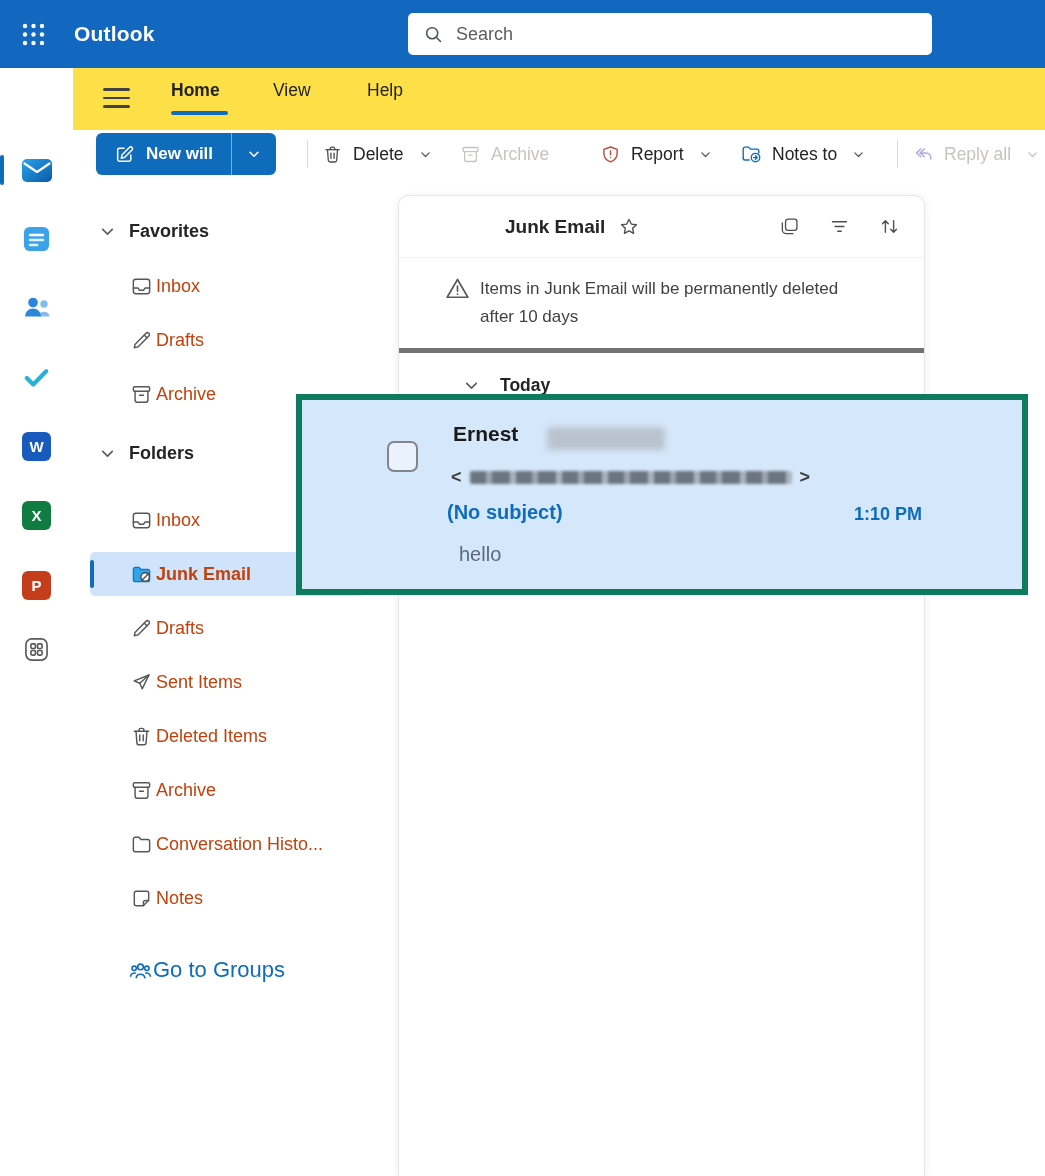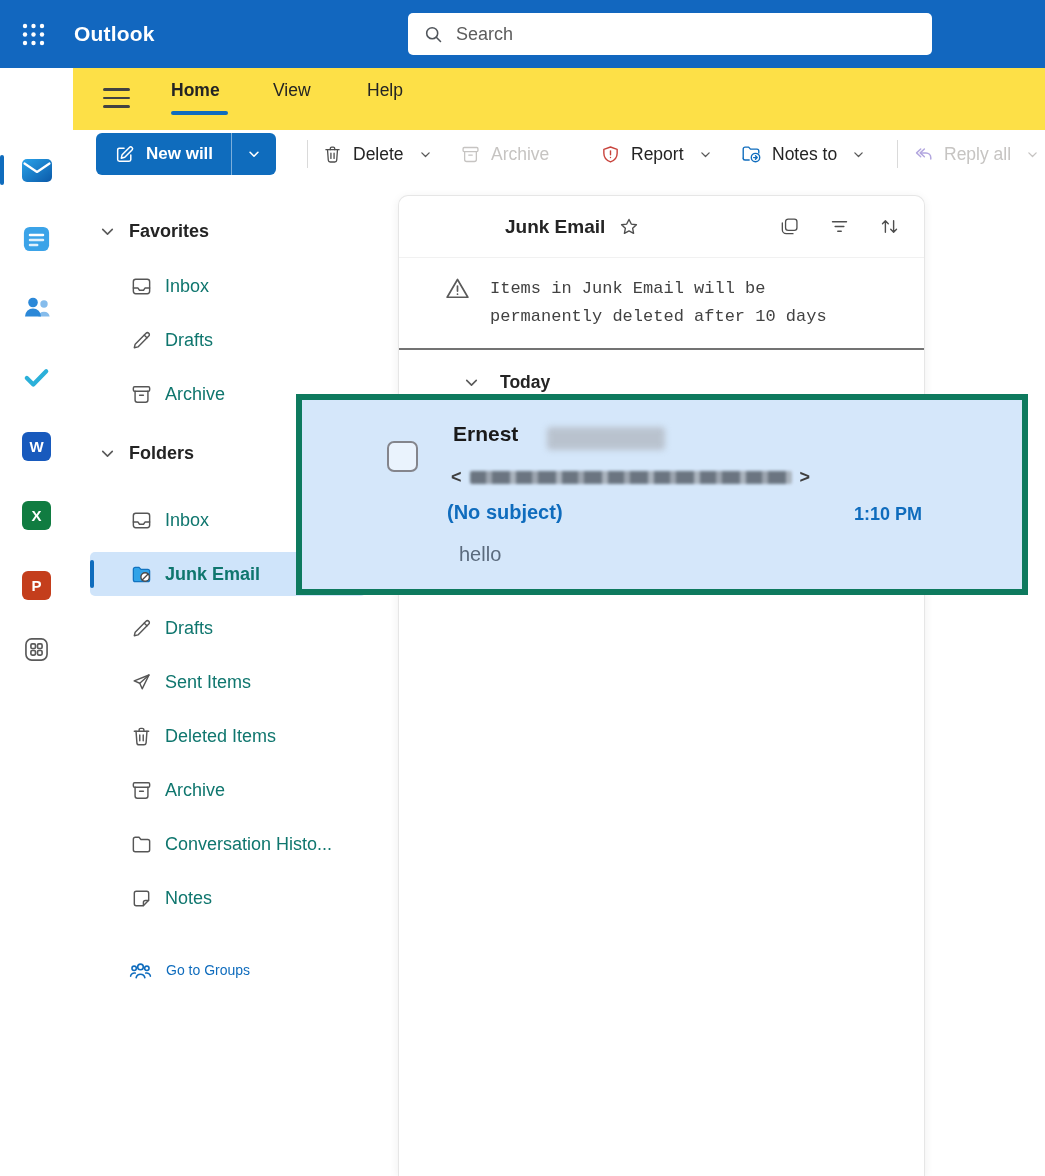--- a/index.html
+++ b/index.html
@@ -36,33 +36,33 @@
   .nm-main { display:flex; align-items:center; gap:11px; padding:0 18px; font-size:17px; font-weight:600; }
   .nm-split { width:45px; display:flex; align-items:center; justify-content:center; border-left:1px solid rgba(255,255,255,.45); }
   .tool-btn { position:absolute; top:6px; height:36px; display:flex; align-items:center; gap:10px; font-size:17.5px; color:#242424; cursor:pointer; }
   .tool-btn .chev { margin-left:5px; display:flex; }
   .tool-btn.disabled { color:#C6C4C2; cursor:default; }
   .tb-sep { position:absolute; top:10px; width:1px; height:28px; background:#DADADA; }
 
   
   .folder-pane { position:absolute; left:73px; top:190px; width:325px; bottom:0; background:#fff; }
   .fp-header { position:absolute; left:17px; width:276px; height:44px; display:flex; align-items:center; gap:13px; padding-left:9px; font-size:18px; font-weight:700; color:#242424; cursor:pointer; border-radius:5px; }
-  .fp-row { position:absolute; left:17px; width:276px; height:44px; display:flex; align-items:center; gap:12px; padding-left:40px; font-size:18px; color:#0f766e; cursor:pointer; border-radius:5px; }
+  .fp-row { position:absolute; left:17px; width:276px; height:44px; display:flex; align-items:center; gap:3px; padding-left:40px; font-size:18px; color:#c2410c; cursor:pointer; border-radius:5px; }
   .fp-row.selected { background:#CFE4FA; font-weight:600; }
   .fp-row.selected::before { content:""; position:absolute; left:0; top:8px; width:4px; height:28px; border-radius:2px; background:#0F6CBD; }
-  .fp-groups { position:absolute; left:17px; width:276px; height:44px; display:flex; align-items:center; gap:13px; padding-left:38px; font-size:14px; color:#0F6CBD; cursor:pointer; }
+  .fp-groups { position:absolute; left:17px; width:276px; height:44px; display:flex; align-items:center; padding-left:38px; font-size:22px; color:#0F6CBD; cursor:pointer; }
 
   
   .message-card { position:absolute; left:398px; top:195px; width:527px; bottom:0; background:#fff; border:1px solid #E6E6E6; border-bottom:none; border-radius:10px 10px 0 0; box-shadow:0 2px 10px rgba(0,0,0,.07); }
   .mc-header { height:62px; display:flex; align-items:center; border-bottom:1px solid #F1F1F1; }
   .mc-title { margin-left:106px; font-size:19px; font-weight:700; color:#242424; }
   .mc-star { margin-left:13px; display:flex; cursor:pointer; }
   .mc-actions { margin-left:auto; margin-right:24px; display:flex; gap:29px; }
   .mc-actions .mc-act { display:flex; cursor:pointer; }
-  .mc-warning { display:flex; gap:19px; padding:17px 20px 17px 45px; border-bottom:2px solid #737373;font-family:Liberation Mono, monospace; }
+  .mc-warning { display:flex; gap:9px; padding:17px 20px 17px 45px; border-bottom:5px solid #737373; }
   .mc-warning .w-text { width:362px; font-size:17px; line-height:28px; color:#424242; }
   .mc-group { display:flex; align-items:center; gap:20px; padding-left:64px; height:44px; margin-top:10px; font-size:17.5px; font-weight:700; color:#242424; }
 
   
   .annotation-box { position:absolute; left:296px; top:394px; width:732px; height:201px; border:6px solid #0E7A5E; background:#D5E7FA; z-index:10; cursor:pointer; }
   .email-checkbox { position:absolute; left:85px; top:41px; width:31px; height:31px; border:2px solid #84858C; border-radius:7px; background:rgba(255,255,255,.5); cursor:pointer; }
   .email-sender { position:absolute; left:151px; top:22px; font-size:21px; font-weight:700; color:#1A1A1A; }
   .redact-name { position:absolute; left:245px; top:27px; width:118px; height:23px; background:#B3BAC4; border-radius:3px; filter:blur(3px); opacity:.8; }
   .email-address { position:absolute; left:149px; top:64px; height:26px; display:flex; align-items:center; gap:8px; font-size:18px; font-weight:700; color:#3E3E3E; }
   .redact-addr { width:322px; height:13px; border-radius:2px; background:repeating-linear-gradient(90deg,#59626c 0 16px,#929aa3 16px 22px,#59626c 22px 40px,#a3abb4 40px 46px); filter:blur(1.6px); opacity:.85; }

